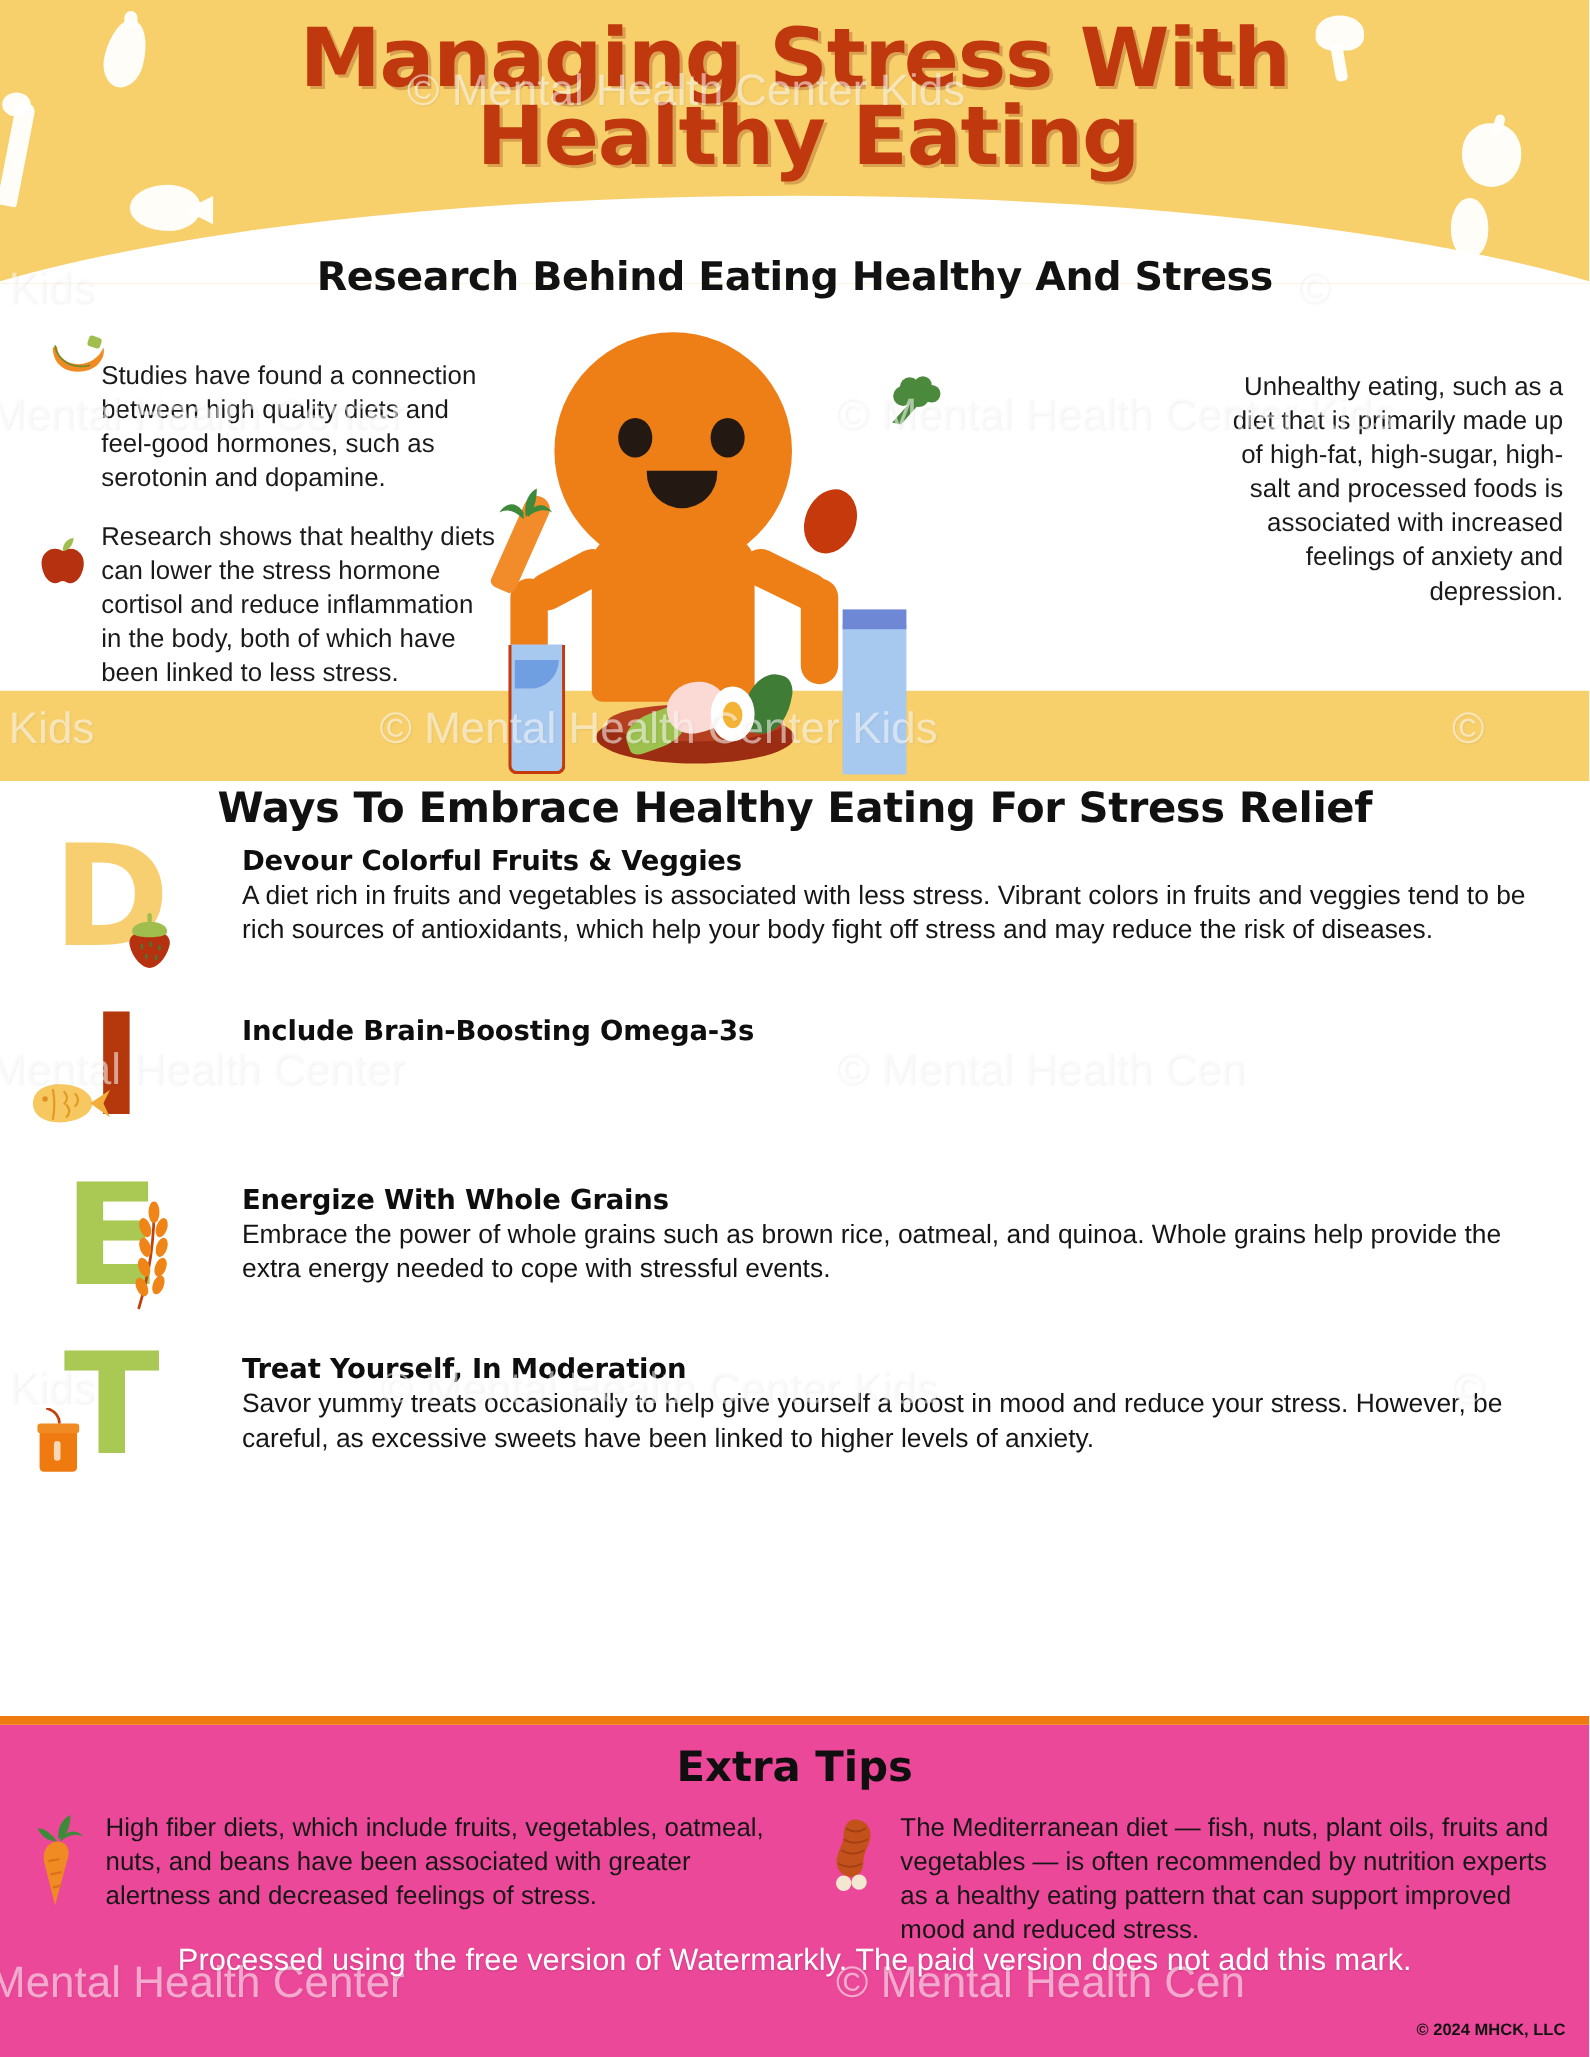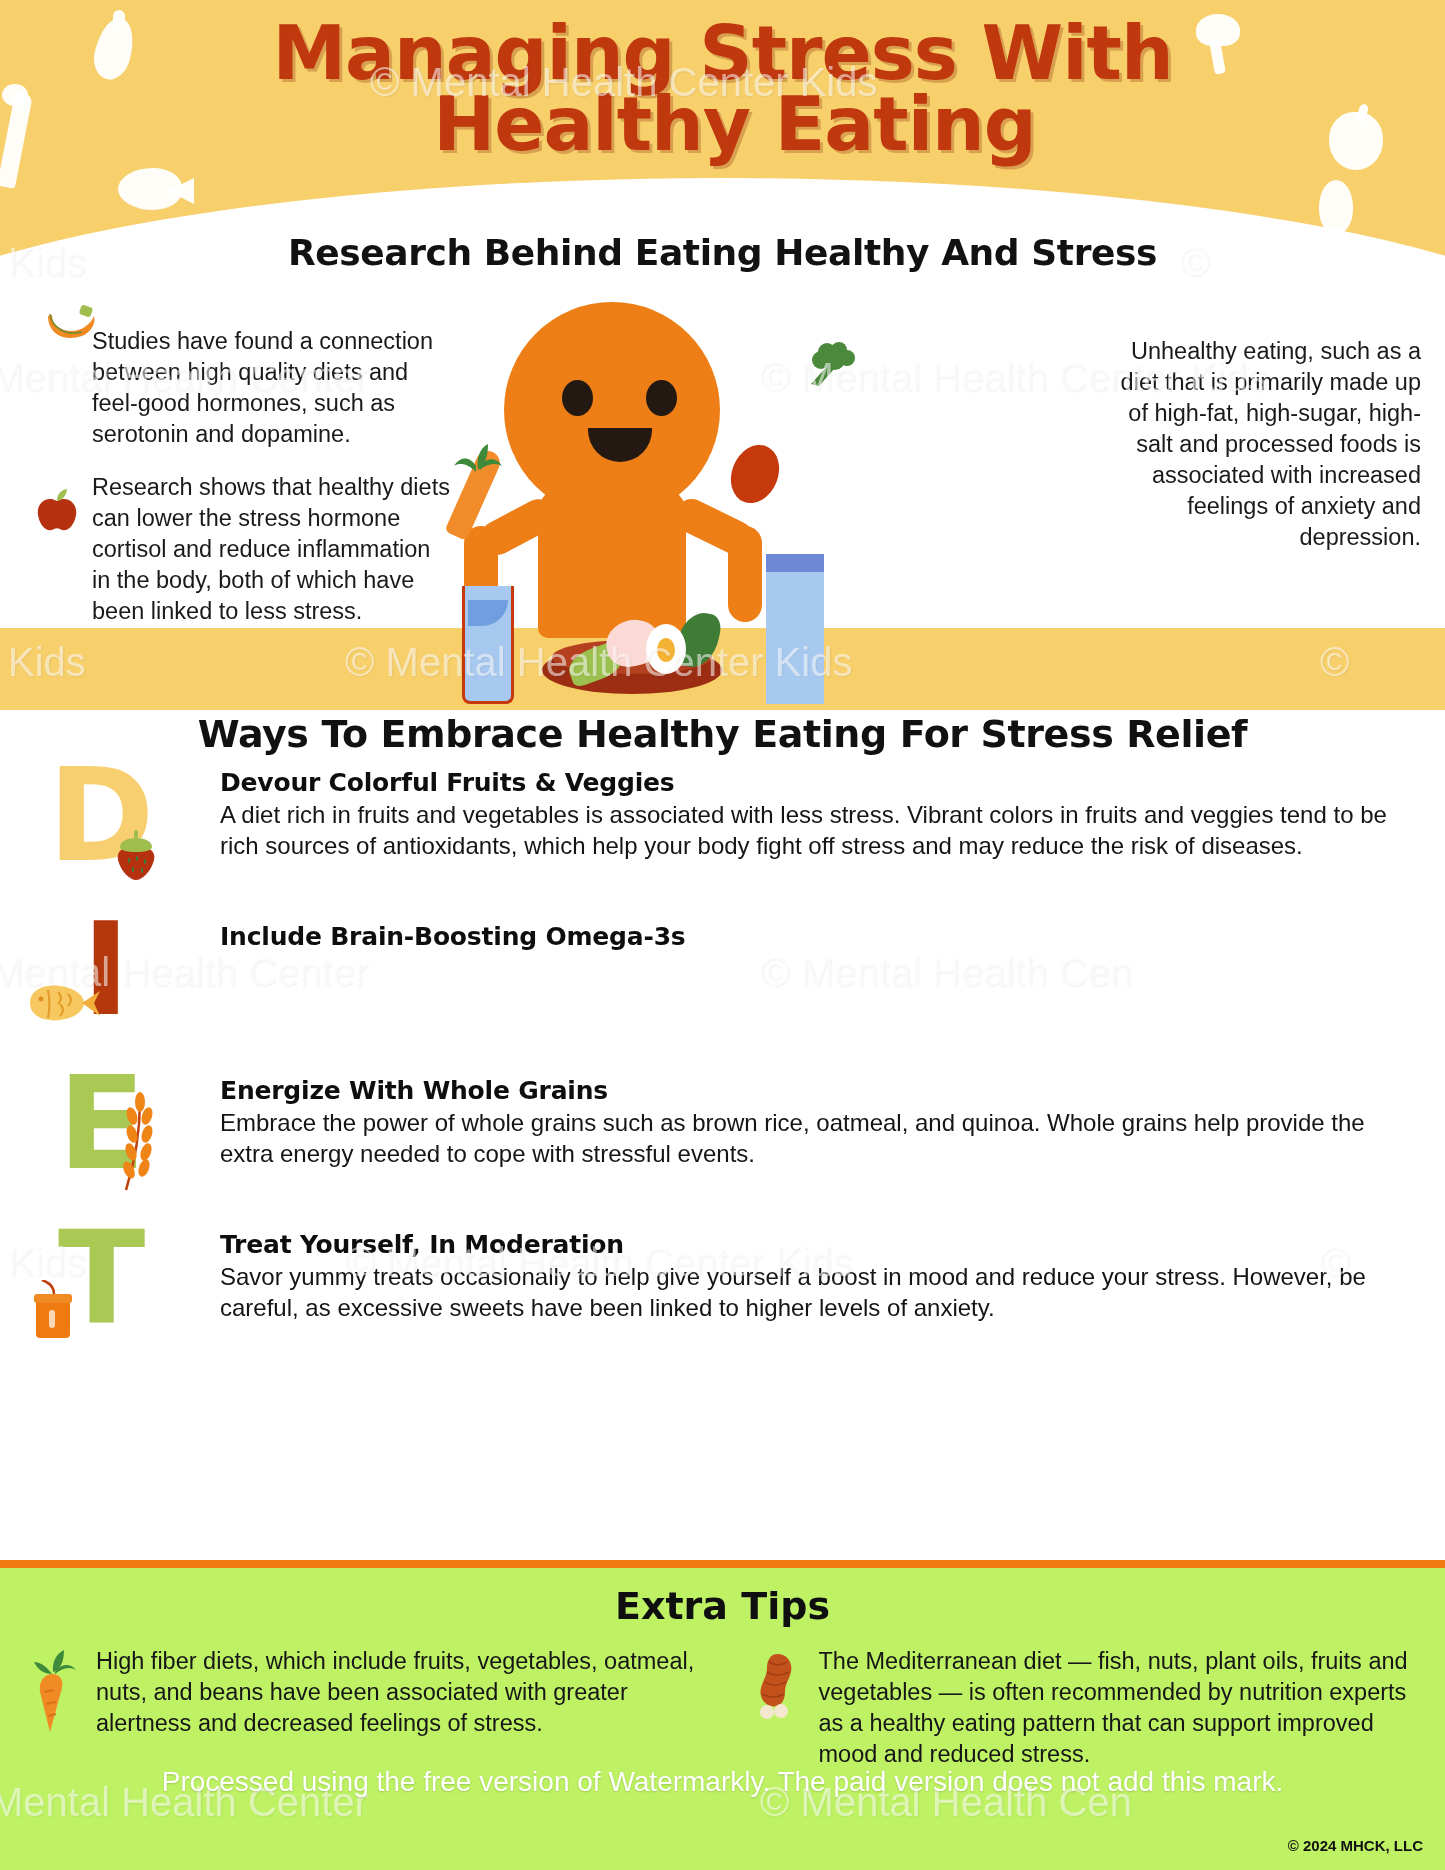--- a/index.html
+++ b/index.html
@@ -330,21 +330,21 @@
   
   .tips-rule {
     position: absolute; left: 0; top: 1560px;
     width: 1445px; height: 8px;
     background: #ef7b10;
     z-index: 5;
   }
   .tips {
     position: absolute; left: 0; top: 1568px;
     width: 1445px; height: 302px;
-    background: #bef264;
+    background: #ec4899;
     z-index: 4;
   }
   .tips-title {
     position: absolute; left: 0; top: 16px;
     width: 1445px; text-align: center;
     font-size: 38px; font-weight: 800;
     font-family: "DejaVu Sans", sans-serif;
     color: #0f0f0f;
   }
   .tip-cols {

